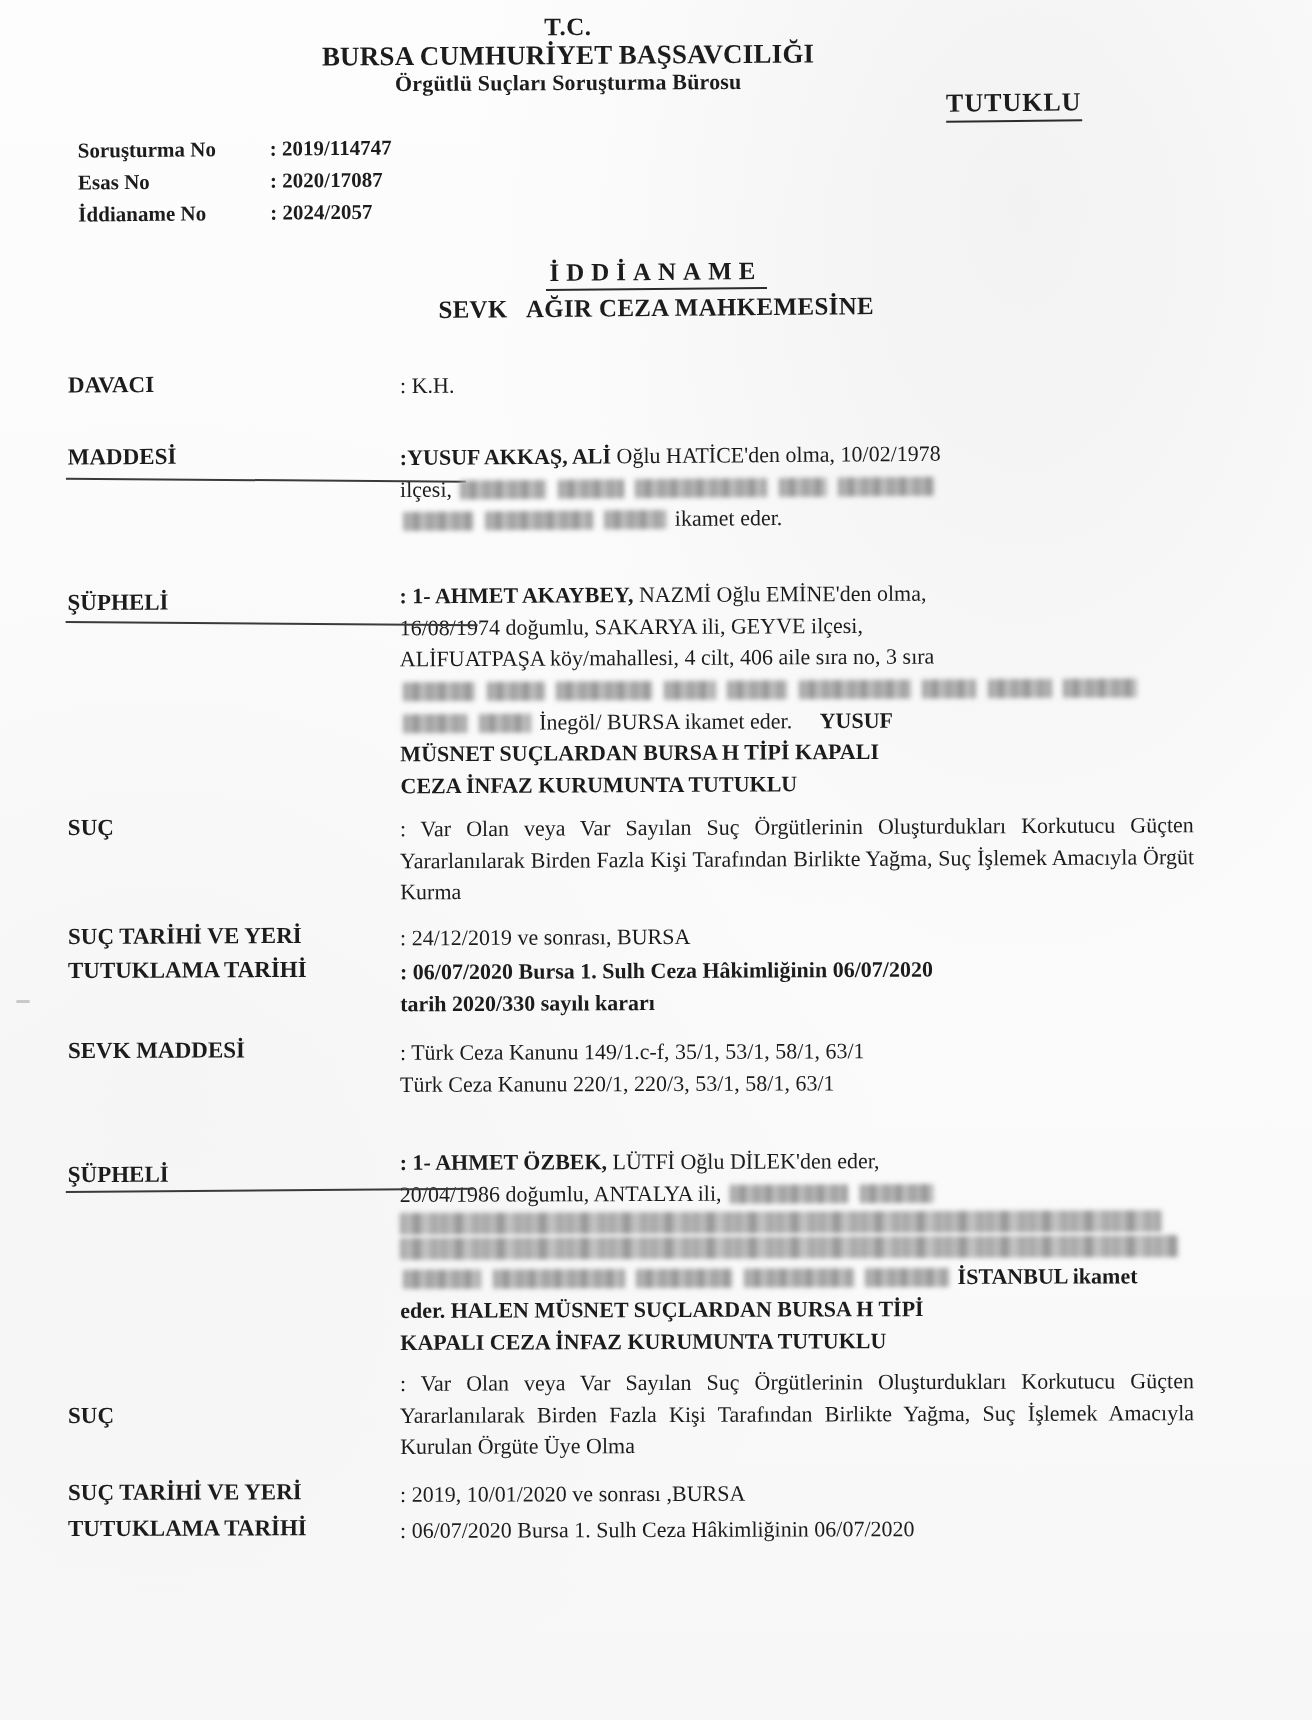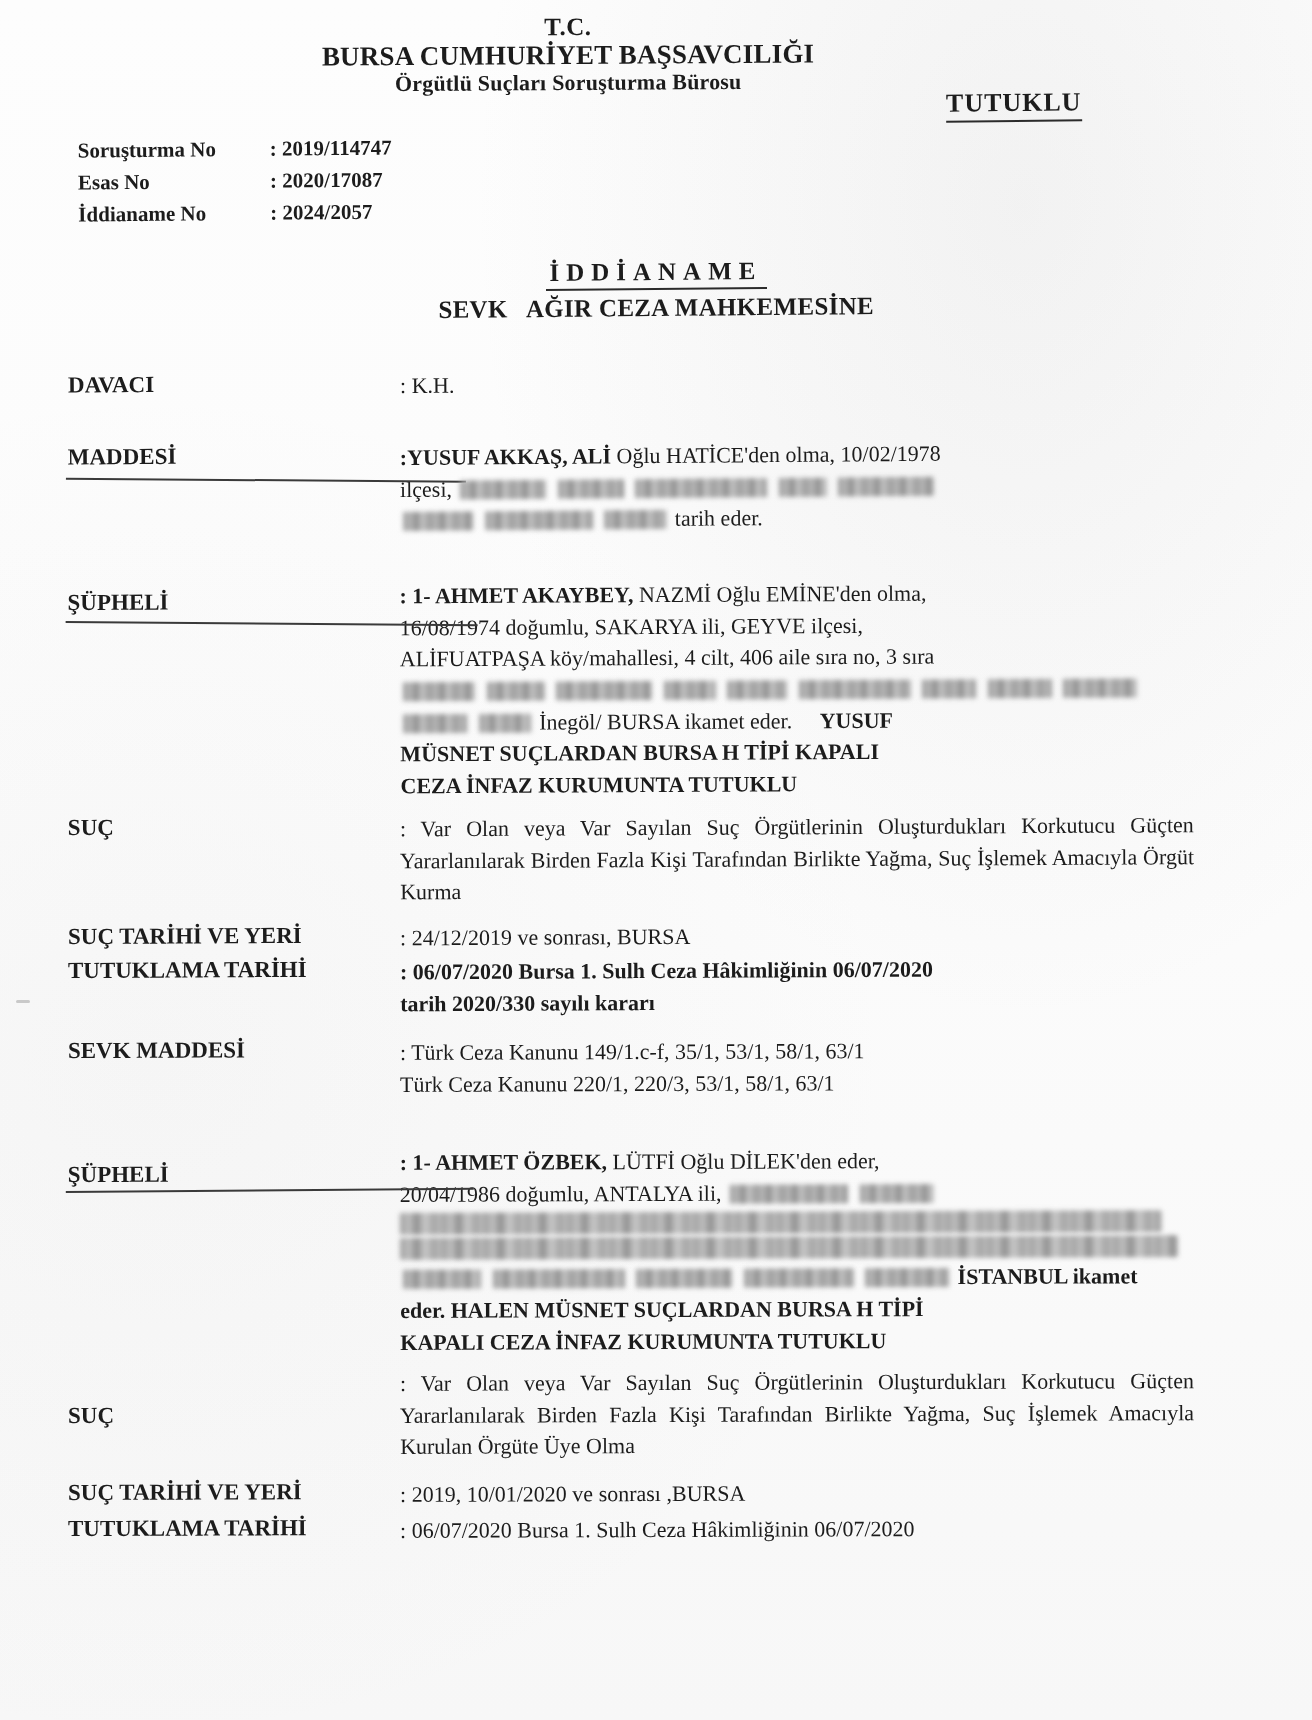--- a/index.html
+++ b/index.html
@@ -161,21 +161,21 @@
           <span class="redact" style="width:86px;"></span>
           <span class="redact" style="width:66px;"></span>
           <span class="redact" style="width:132px;"></span>
           <span class="redact" style="width:48px;"></span>
           <span class="redact" style="width:96px;"></span>
         </div>
         <div>
           <span class="redact" style="width:70px;"></span>
           <span class="redact" style="width:108px;"></span>
           <span class="redact" style="width:62px;"></span>
-          <span>tarih eder.</span>
+          <span>ikamet eder.</span>
         </div>
       </div>
     </div>
 
     <div class="row skew2" style="margin-top:44px;">
       <div class="label u" style="padding-top:8px;">
         <span>ŞÜPHELİ</span>
         <span class="ul" style="width:412px;top:1.7em;transform:rotate(0.75deg);"></span>
       </div>
       <div class="val just">

